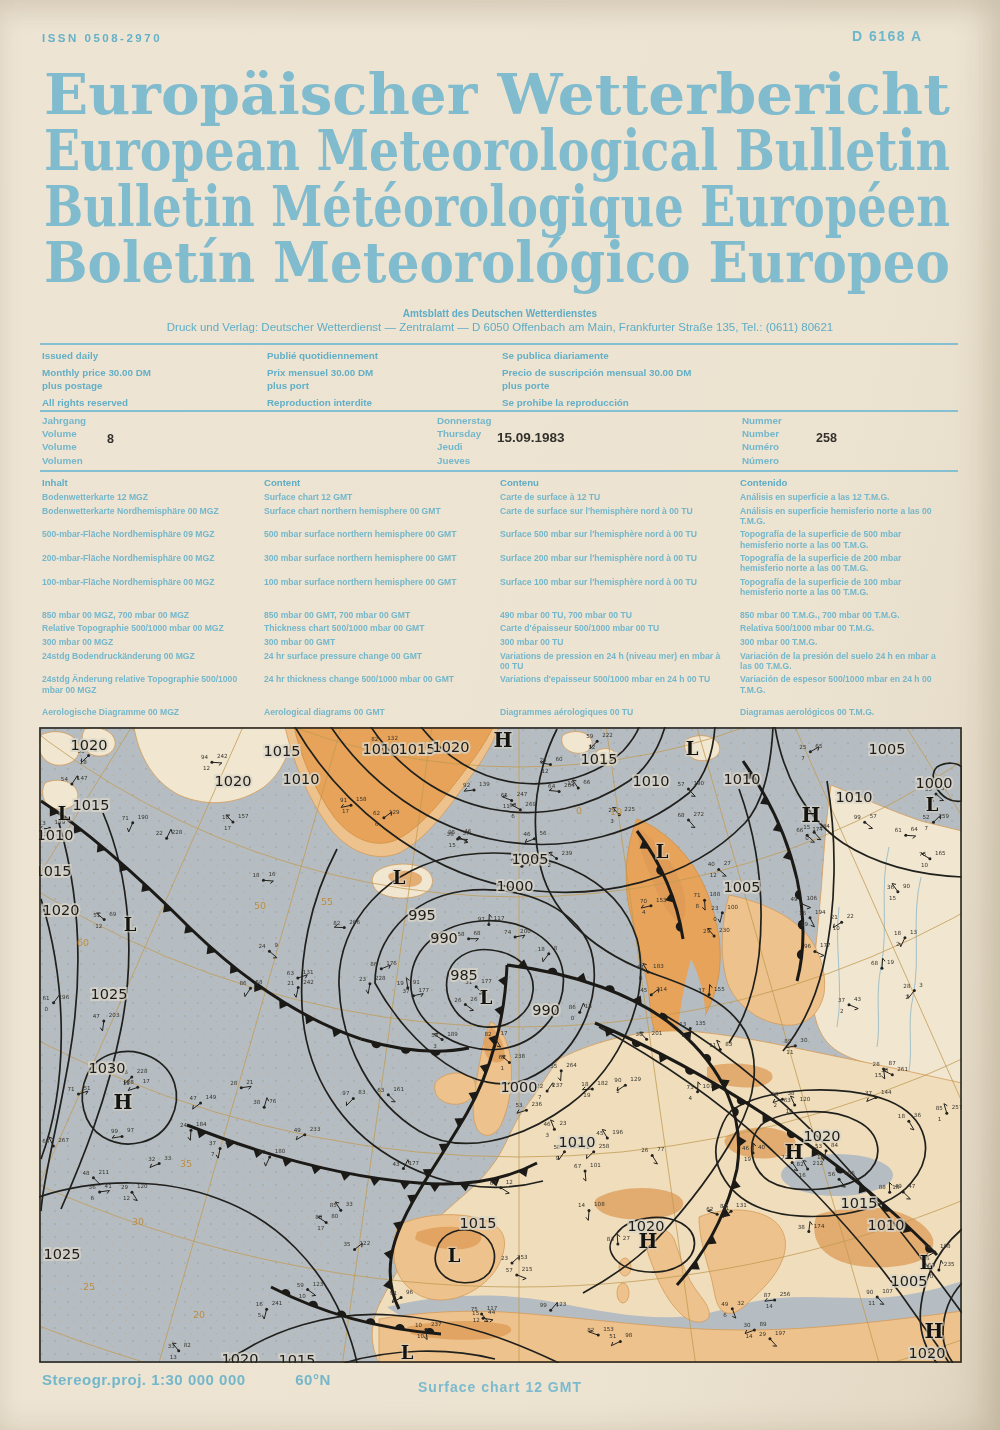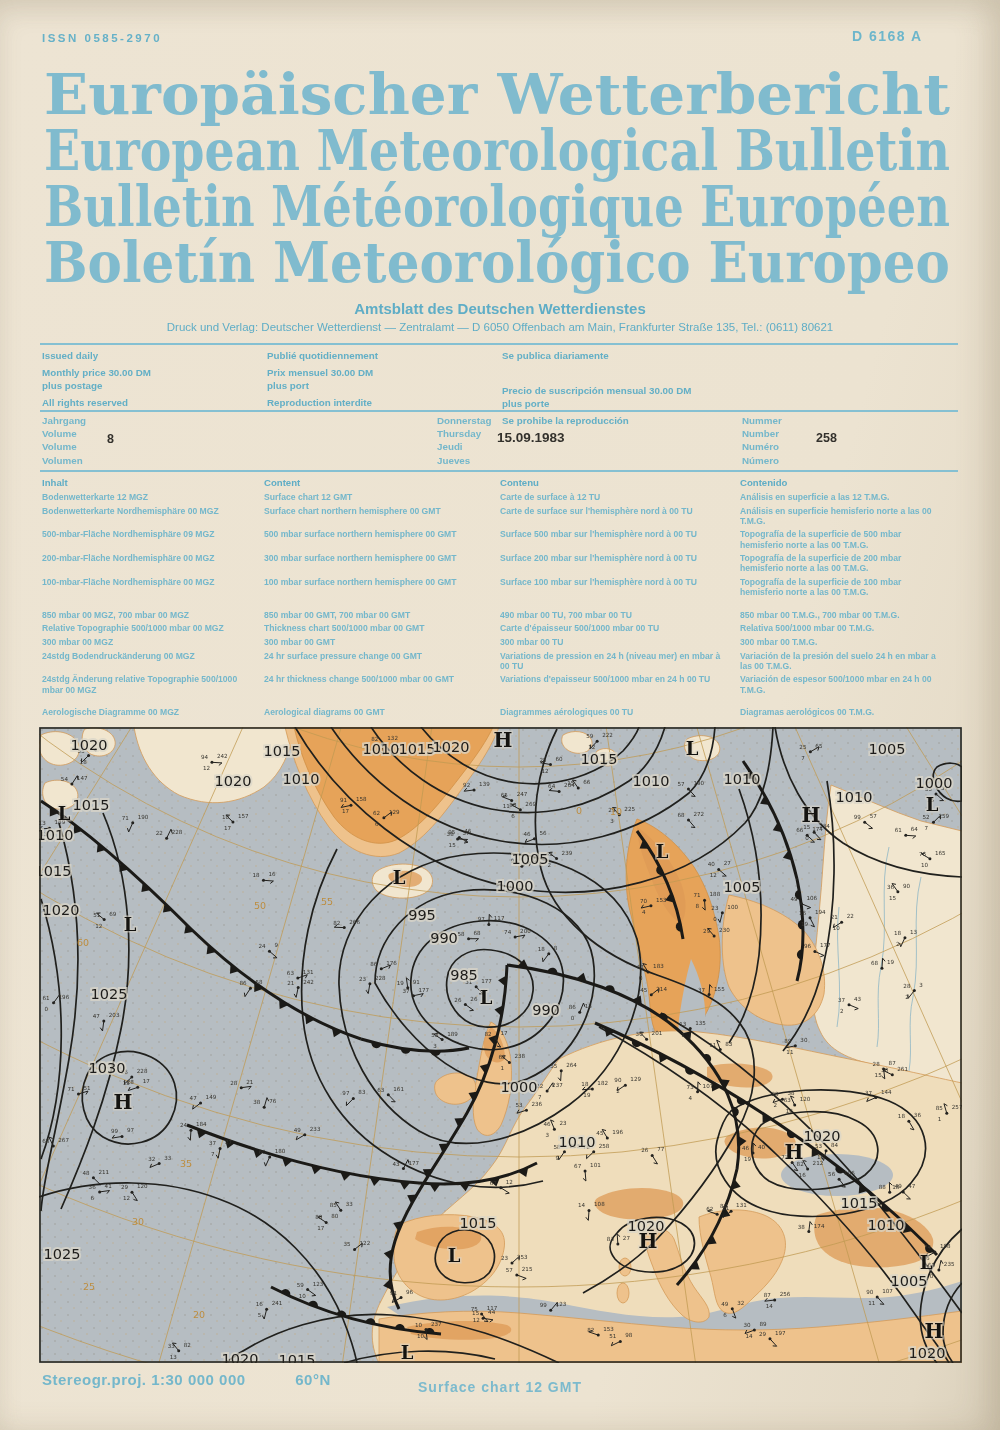--- a/index.html
+++ b/index.html
@@ -9,22 +9,22 @@
                          linear-gradient(#e8dfcd,#ece3d1 4%);
         box-shadow:inset -16px 0 30px rgba(110,95,65,.16), inset 0 12px 24px rgba(110,95,65,.10);
         font-family:"Liberation Sans",sans-serif;}
   .topline{position:absolute;top:32px;left:42px;font-size:11.5px;font-weight:bold;
            letter-spacing:2.5px;color:#66b1c8;}
   .doccode{position:absolute;top:28px;left:852px;font-size:14px;font-weight:bold;
            letter-spacing:1.5px;color:#6db6cb;}
   .title-svg{position:absolute;top:62px;left:42px;}
   .title-svg text{font-family:"DejaVu Serif","Liberation Serif",serif;font-weight:bold;
                   fill:#80bbce;}
-  .imprint1{position:absolute;top:300px;left:0;width:1000px;text-align:center;
-            font-size:15px;font-weight:bold;color:#5fadc6;}
+  .imprint1{position:absolute;top:308px;left:0;width:1000px;text-align:center;
+            font-size:10px;font-weight:bold;color:#5fadc6;}
   .imprint2{position:absolute;top:321px;left:0;width:1000px;text-align:center;
             font-size:11.5px;font-weight:normal;color:#5fadc6;}
   .rule{position:absolute;left:40px;width:918px;height:2px;background:#85c0d2;}
   .info-grid{position:absolute;top:349px;left:42px;width:916px;display:grid;
              grid-template-columns:225px 235px 240px 216px;color:#63afc6;
              font-size:9.8px;font-weight:bold;line-height:13.5px;}
   .issue-label{font-size:9.8px;font-weight:bold;color:#74b7cb;line-height:13.2px;}
   .black-val{color:#33312c;font-weight:bold;}
   .contents-wrap{position:absolute;top:477px;left:42px;width:916px;}
   .contents-head{display:grid;grid-template-columns:222px 236px 240px 218px;
@@ -57,21 +57,21 @@
   .hl{font-family:"DejaVu Serif","Liberation Serif",serif;font-weight:bold;fill:#141310;
       text-anchor:middle;paint-order:stroke;stroke:rgba(218,214,200,.55);stroke-width:3px;}
   .grid-label{font-family:"DejaVu Sans",sans-serif;font-size:9.5px;fill:#bd8d3f;text-anchor:middle;}
   .stnum{font-family:"DejaVu Sans",sans-serif;font-size:5.6px;fill:#36342e;}
 </style>
 </head>
 <body>
 
 <div class="page">
 
-  <div class="topline">ISSN 0585-2970</div>
+  <div class="topline">ISSN 0508-2970</div>
   <div class="doccode">D 6168 A</div>
 
   <svg class="title-svg" width="916" height="234">
     <text x="2" y="52" font-size="56" textLength="906" lengthAdjust="spacingAndGlyphs">Europäischer Wetterbericht</text>
     <text x="2" y="108" font-size="56" textLength="906" lengthAdjust="spacingAndGlyphs">European Meteorological Bulletin</text>
     <text x="2" y="164" font-size="56" textLength="906" lengthAdjust="spacingAndGlyphs">Bulletin Météorologique Européen</text>
     <text x="2" y="220" font-size="56" textLength="906" lengthAdjust="spacingAndGlyphs">Boletín Meteorológico Europeo</text>
   </svg>
 
   <div class="imprint1">Amtsblatt des Deutschen Wetterdienstes</div>
@@ -85,21 +85,21 @@
         <div>plus postage</div>
         <div style="margin-top: 3px;">All rights reserved</div>
       </div>
       <div>
         <div style="margin-bottom: 3px;">Publié quotidiennement</div>
         <div>Prix mensuel 30.00 DM</div>
         <div>plus port</div>
         <div style="margin-top: 3px;">Reproduction interdite</div>
       </div>
       <div>
-        <div style="margin-bottom: 21px;">Se publica diariamente</div>
+        <div style="margin-bottom: 3px;">Se publica diariamente</div>
         <div>Precio de suscripción mensual 30.00 DM</div>
         <div>plus porte</div>
         <div style="margin-top: 3px;">Se prohibe la reproducción</div>
       </div>
     </div>
   <div class="rule" style="top:410px"></div>
 
   <div style="position:absolute;top:414px;left:42px;" class="issue-label" id="vol-labels">
       <div>Jahrgang</div>
       <div>Volume</div>

